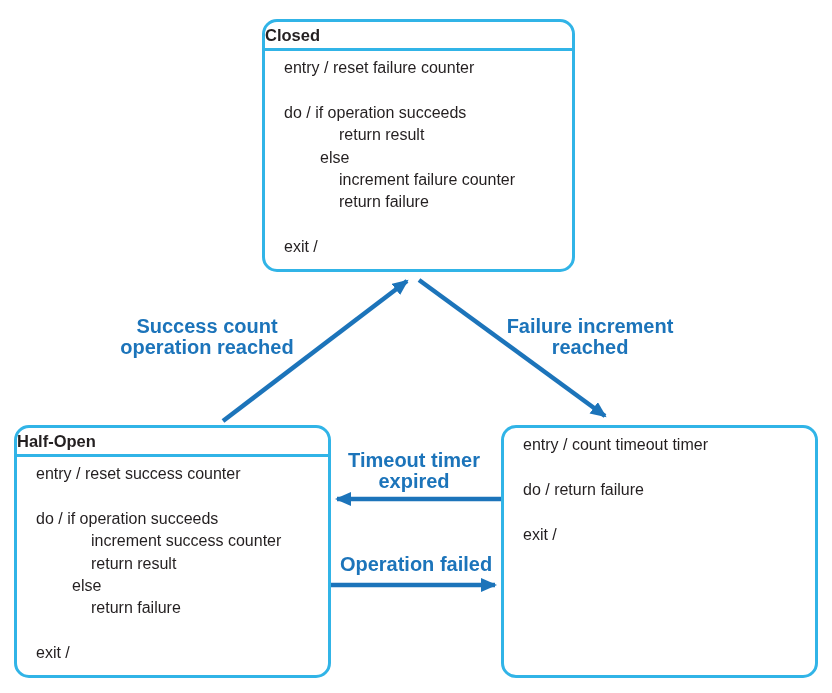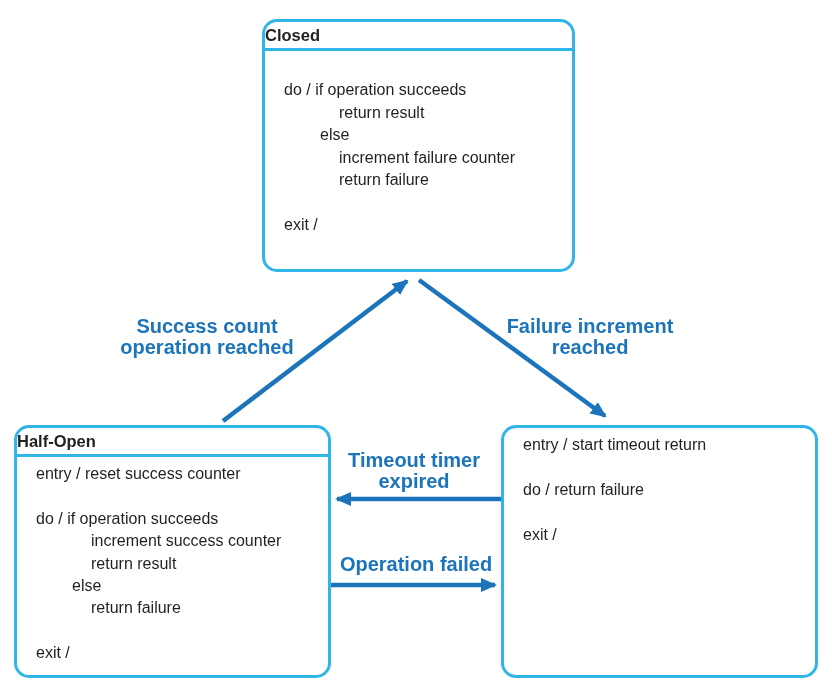--- a/index.html
+++ b/index.html
@@ -83,20 +83,21 @@
     </defs>
     <line x1="223" y1="421" x2="407" y2="281" stroke="#1c74ba" stroke-width="4.5" marker-end="url(#ah)"></line>
     <line x1="419" y1="280" x2="605" y2="416" stroke="#1c74ba" stroke-width="4.5" marker-end="url(#ah)"></line>
     <line x1="501" y1="499" x2="337" y2="499" stroke="#1c74ba" stroke-width="4.5" marker-end="url(#ah)"></line>
     <line x1="331" y1="585" x2="495" y2="585" stroke="#1c74ba" stroke-width="4.5" marker-end="url(#ah)"></line>
   </svg>
 
   <div class="state-box" id="state-closed">
     <div class="state-title">Closed</div>
     <div class="state-body">
+      <div class="ln">entry / reset failure counter</div>
       <div class="ln"></div>
       <div class="ln">do / if operation succeeds</div>
       <div class="ln ind2">return result</div>
       <div class="ln ind1">else</div>
       <div class="ln ind2">increment failure counter</div>
       <div class="ln ind2">return failure</div>
       <div class="ln"></div>
       <div class="ln">exit /</div>
     </div>
   </div>
@@ -111,21 +112,21 @@
       <div class="ln ind2">return result</div>
       <div class="ln ind1">else</div>
       <div class="ln ind2">return failure</div>
       <div class="ln"></div>
       <div class="ln">exit /</div>
     </div>
   </div>
 
   <div class="state-box" id="state-open">
     <div class="state-body">
-      <div class="ln">entry / start timeout return</div>
+      <div class="ln">entry / count timeout timer</div>
       <div class="ln"></div>
       <div class="ln">do / return failure</div>
       <div class="ln"></div>
       <div class="ln">exit /</div>
     </div>
   </div>
 
   <div class="t-label" id="label-success">
     <div>Success count</div>
     <div>operation reached</div>

